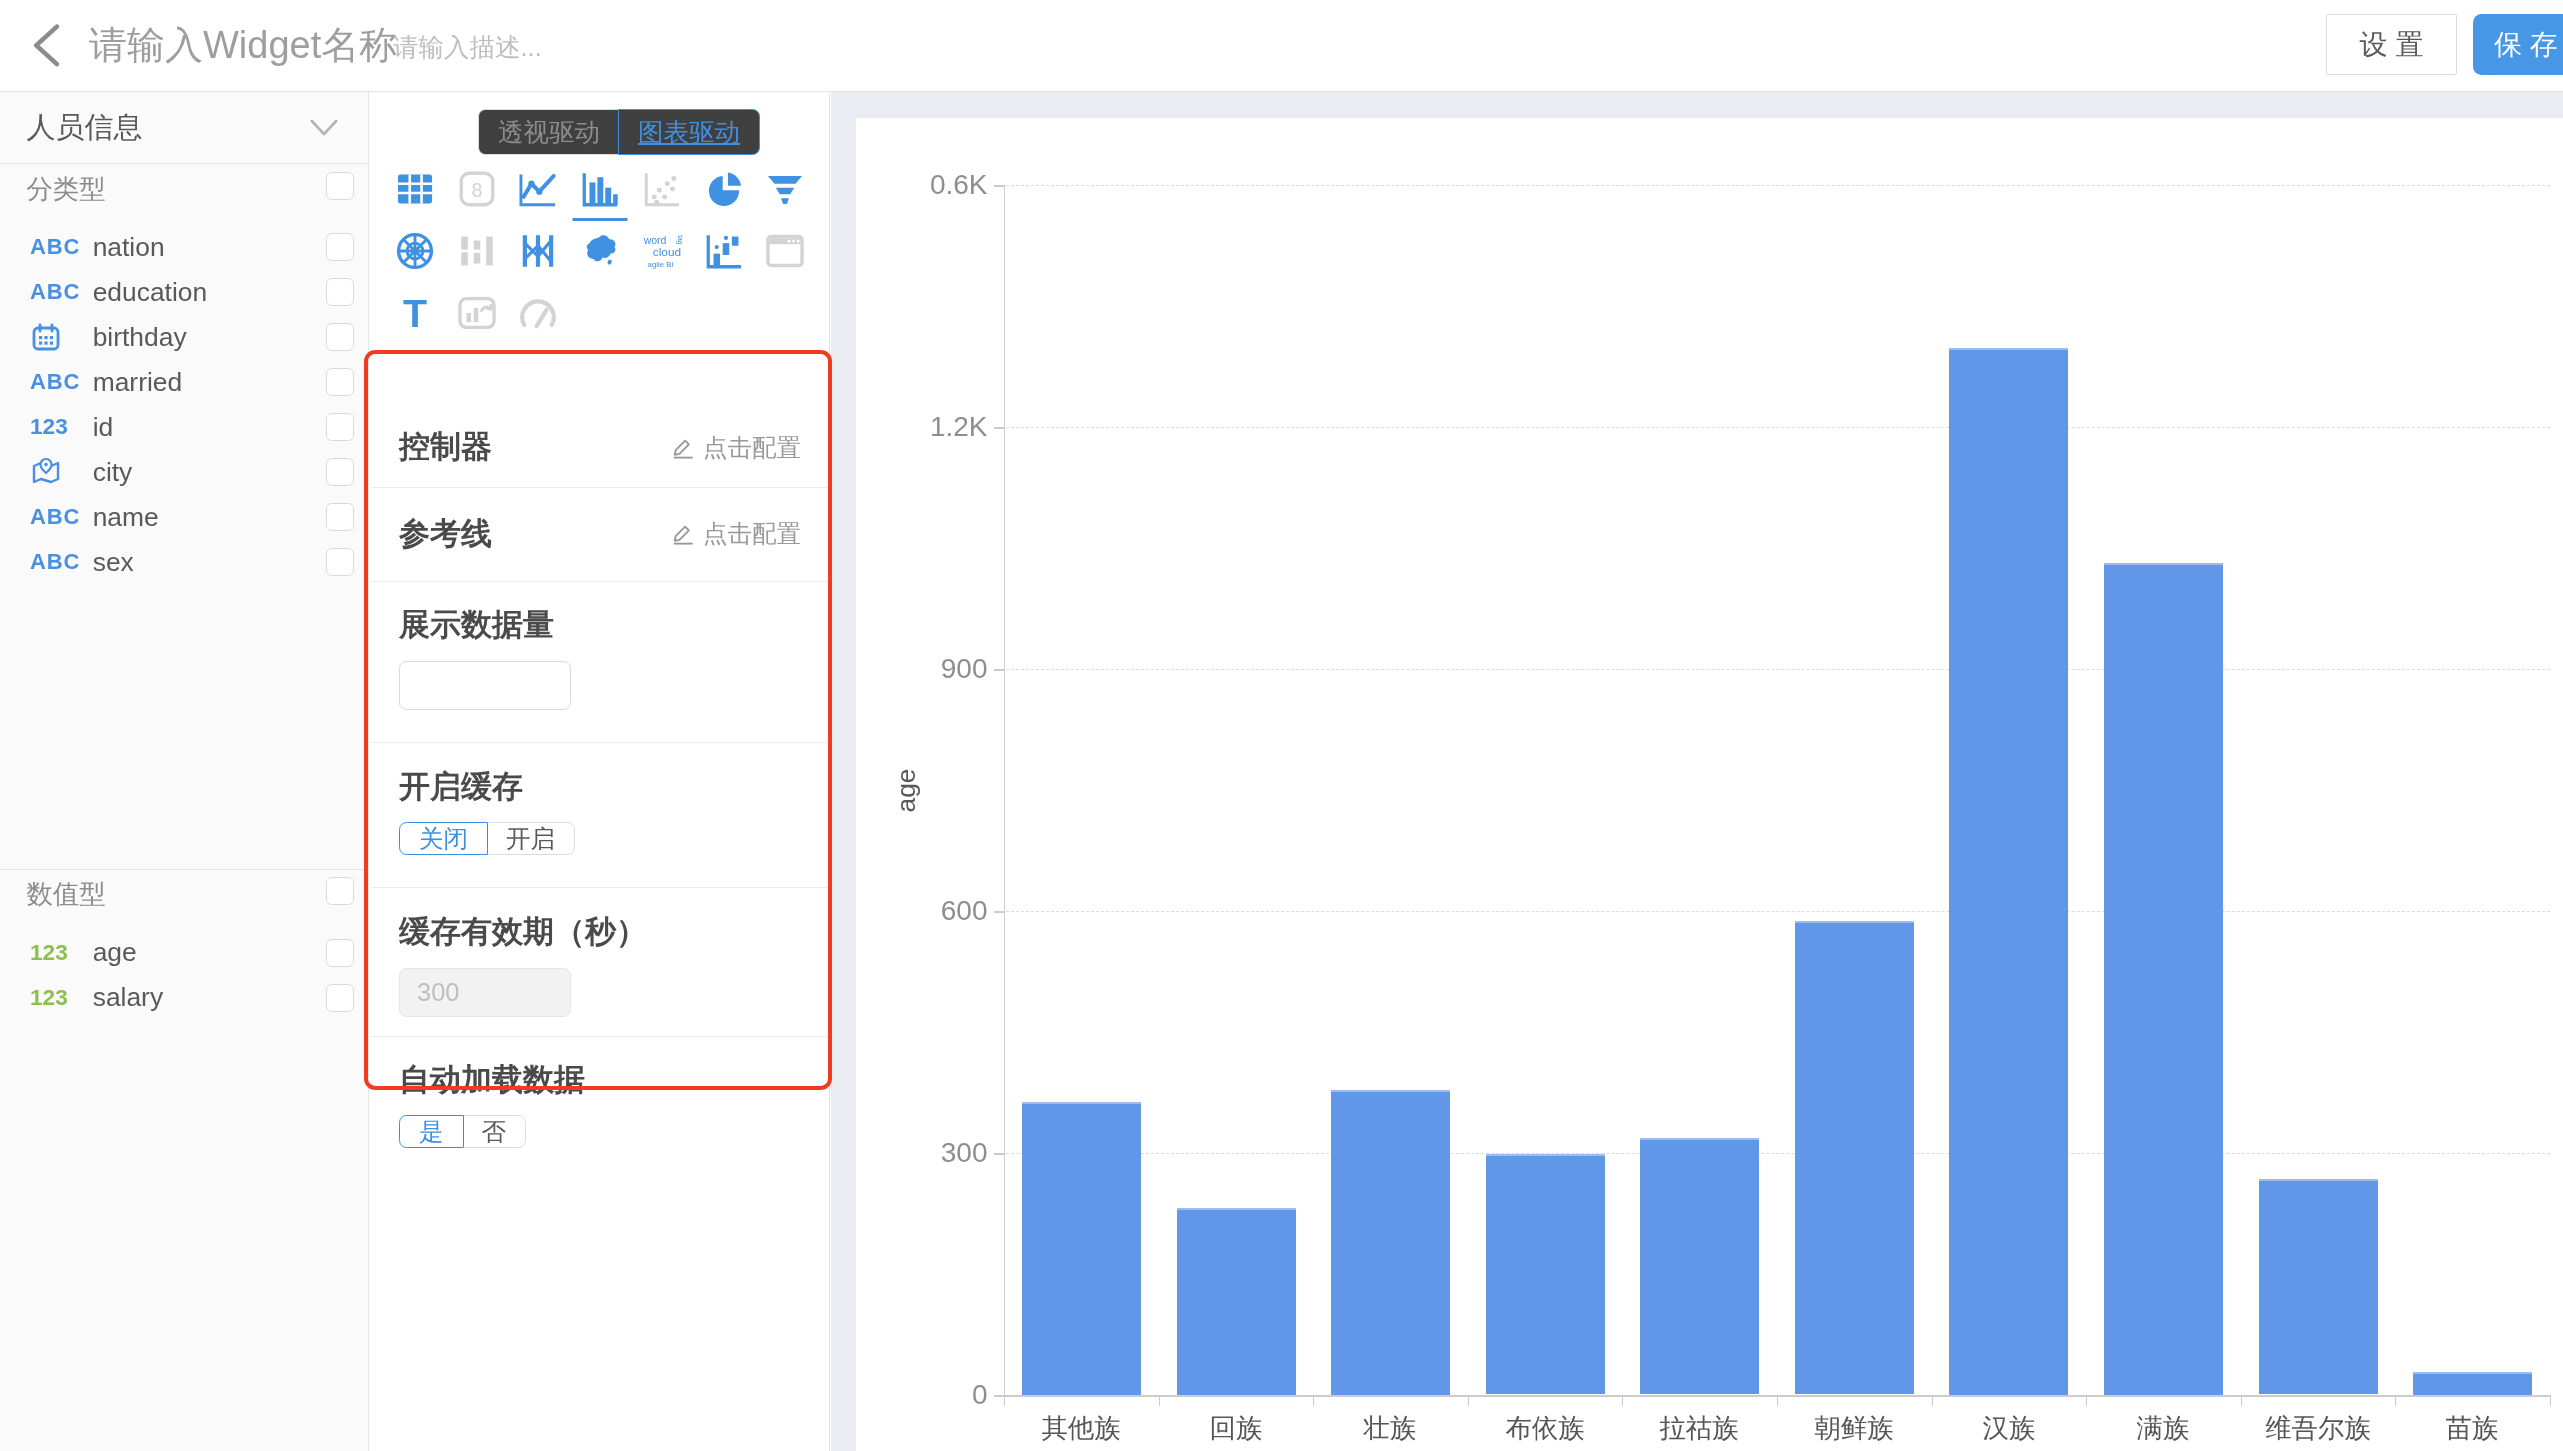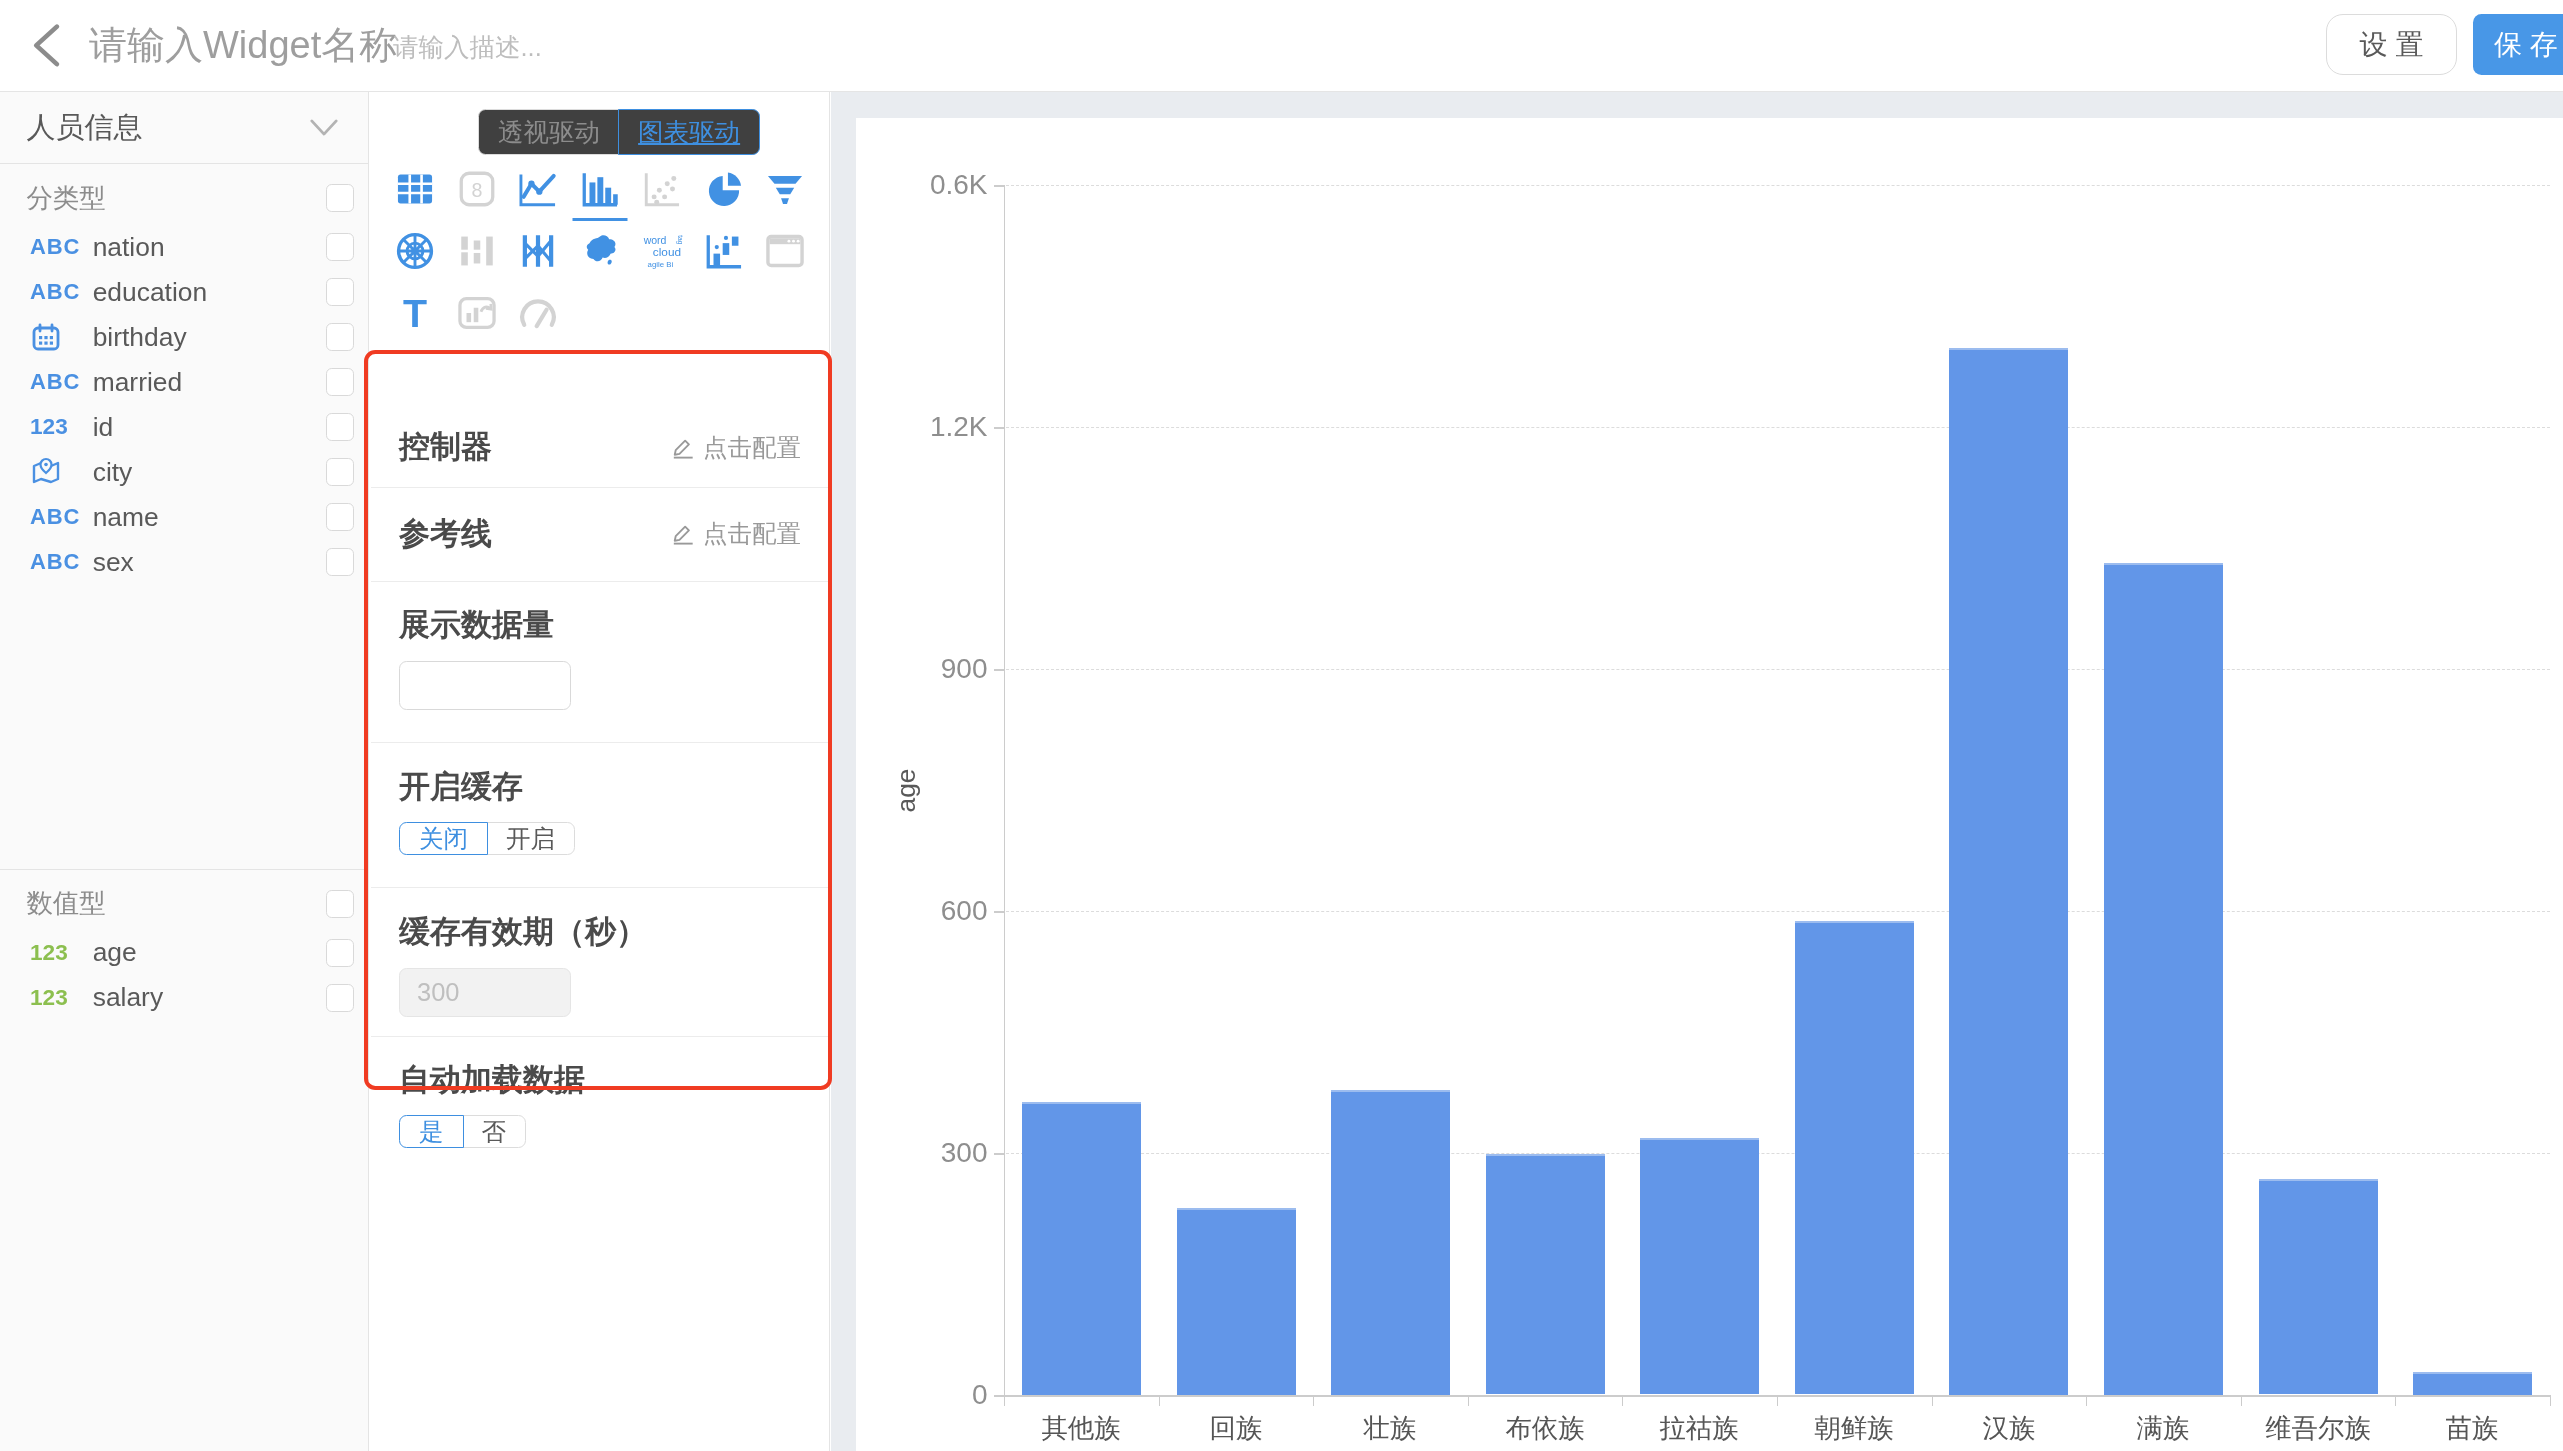--- a/index.html
+++ b/index.html
@@ -7,30 +7,30 @@
   body { font-family:"Liberation Sans","DejaVu Sans",sans-serif; }
   .app { position:relative; width:2563px; height:1451px; background:#fff; overflow:hidden; }
 
   
   .header { position:absolute; left:0; top:0; width:100%; height:92px; background:#fff; border-bottom:1.9px solid #e5e5e5; z-index:10; }
   .back-btn { position:absolute; left:24.5px; top:21px; width:45px; height:49px; cursor:pointer; }
   .title-input { position:absolute; left:87px; top:17px; width:340px; height:57px; border:none; outline:none; font-size:38px; color:#595959; background:transparent; font-family:inherit; }
   .title-input::placeholder { color:#9e9e9e; }
   .desc-input { position:absolute; left:391px; top:28px; width:302px; height:38px; border:none; outline:none; font-size:25.5px; color:#888; background:transparent; font-family:inherit; }
   .desc-input::placeholder { color:#bdbdbd; }
-  .settings-btn { position:absolute; left:2326px; top:14px; width:131px; height:61px; background:#fff; border:1.9px solid #dcdcdc; border-radius:17px; font-size:28px; color:#595959; display:flex; align-items:center; justify-content:center; cursor:pointer; font-family:inherit; }
+  .settings-btn { position:absolute; left:2326px; top:14px; width:131px; height:61px; background:#fff; border:1.9px solid #dcdcdc; border-radius:2px; font-size:28px; color:#595959; display:flex; align-items:center; justify-content:center; cursor:pointer; font-family:inherit; }
   .save-btn { position:absolute; left:2473px; top:14px; width:151px; height:61px; background:#4897E7; border:none; border-radius:8.5px; font-size:28px; color:#fff; display:flex; align-items:center; justify-content:center; padding-left:21px; justify-content:flex-start; cursor:pointer; font-family:inherit; }
 
   
   .sidebar { position:absolute; left:0; top:92px; width:369px; bottom:0; background:#fafafa; border-right:1.9px solid #e4e4e4; }
   .dataset-row { height:72px; border-bottom:1.9px solid #e4e4e4; display:flex; align-items:center; justify-content:space-between; padding:0 28px 0 26.4px; cursor:pointer; }
   .dataset-name { font-size:29px; color:#595959; }
   .sb-section.first { height:697px; }
   .sb-section.second { border-top:1.9px solid #e4e4e4; }
-  .sb-header { height:53px; margin-top:7.5px; display:flex; align-items:center; justify-content:space-between; padding:0 14px 0 26.4px; }
+  .sb-header { height:53px; margin-top:7.5px; display:flex; justify-content:space-between; padding:0 14px 0 26.4px; }
   .sb-title { font-size:26.4px; color:#8c8c8c; }
   .sb-field { height:45px; display:flex; align-items:center; padding:0 14px 0 30px; cursor:grab; }
   .fi-box { width:57px; display:flex; align-items:center; }
   .fi-abc { font-size:22px; font-weight:bold; color:#4A90E2; letter-spacing:0.9px; }
   .fi-123b { font-size:22.6px; font-weight:bold; color:#4A90E2; }
   .fi-123g { font-size:22.6px; font-weight:bold; color:#8CBF4F; }
   .fi-svg svg { width:32px; height:32px; color:#4A90E2; display:block; }
   .sb-field-name { flex:1; font-size:26.4px; color:#595959; margin-left:5.7px; }
   .checkbox { width:28px; height:28px; background:#fff; border:1.9px solid #d9d9d9; border-radius:5.7px; flex:none; cursor:pointer; }
 

